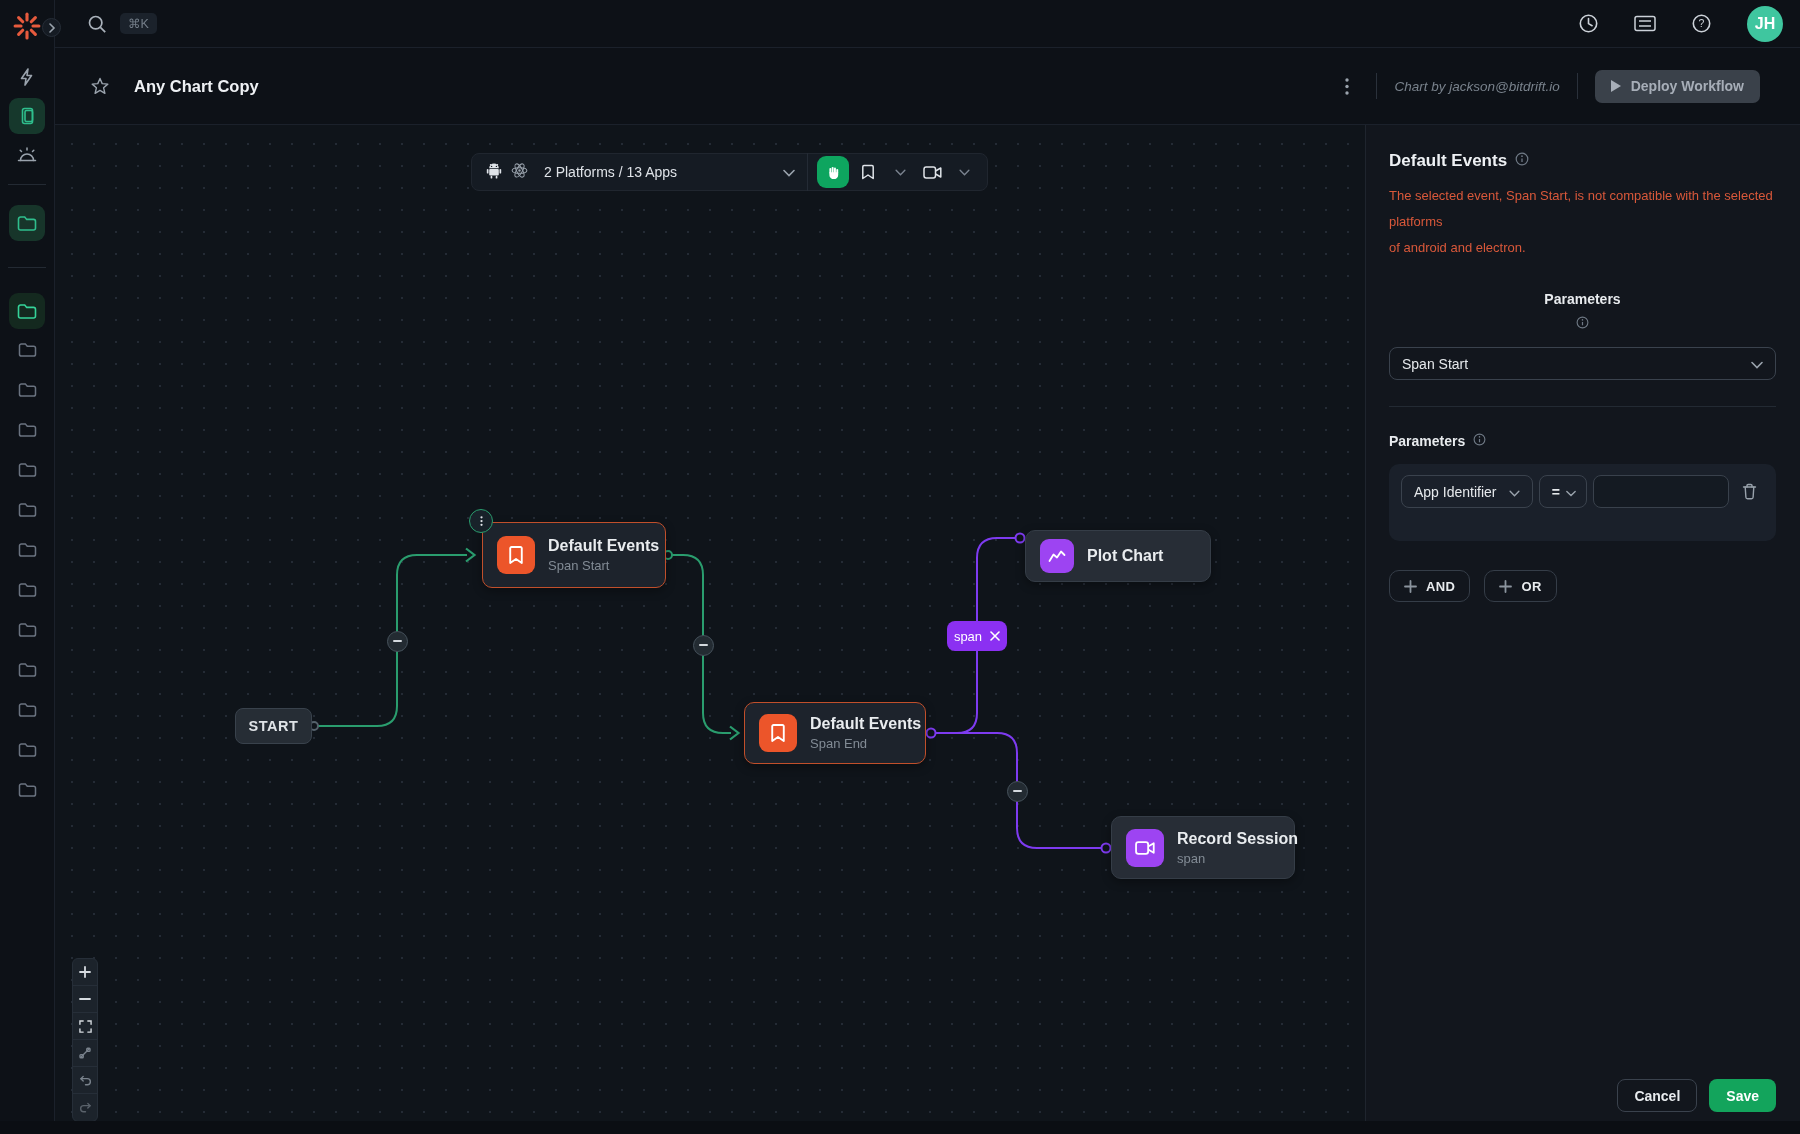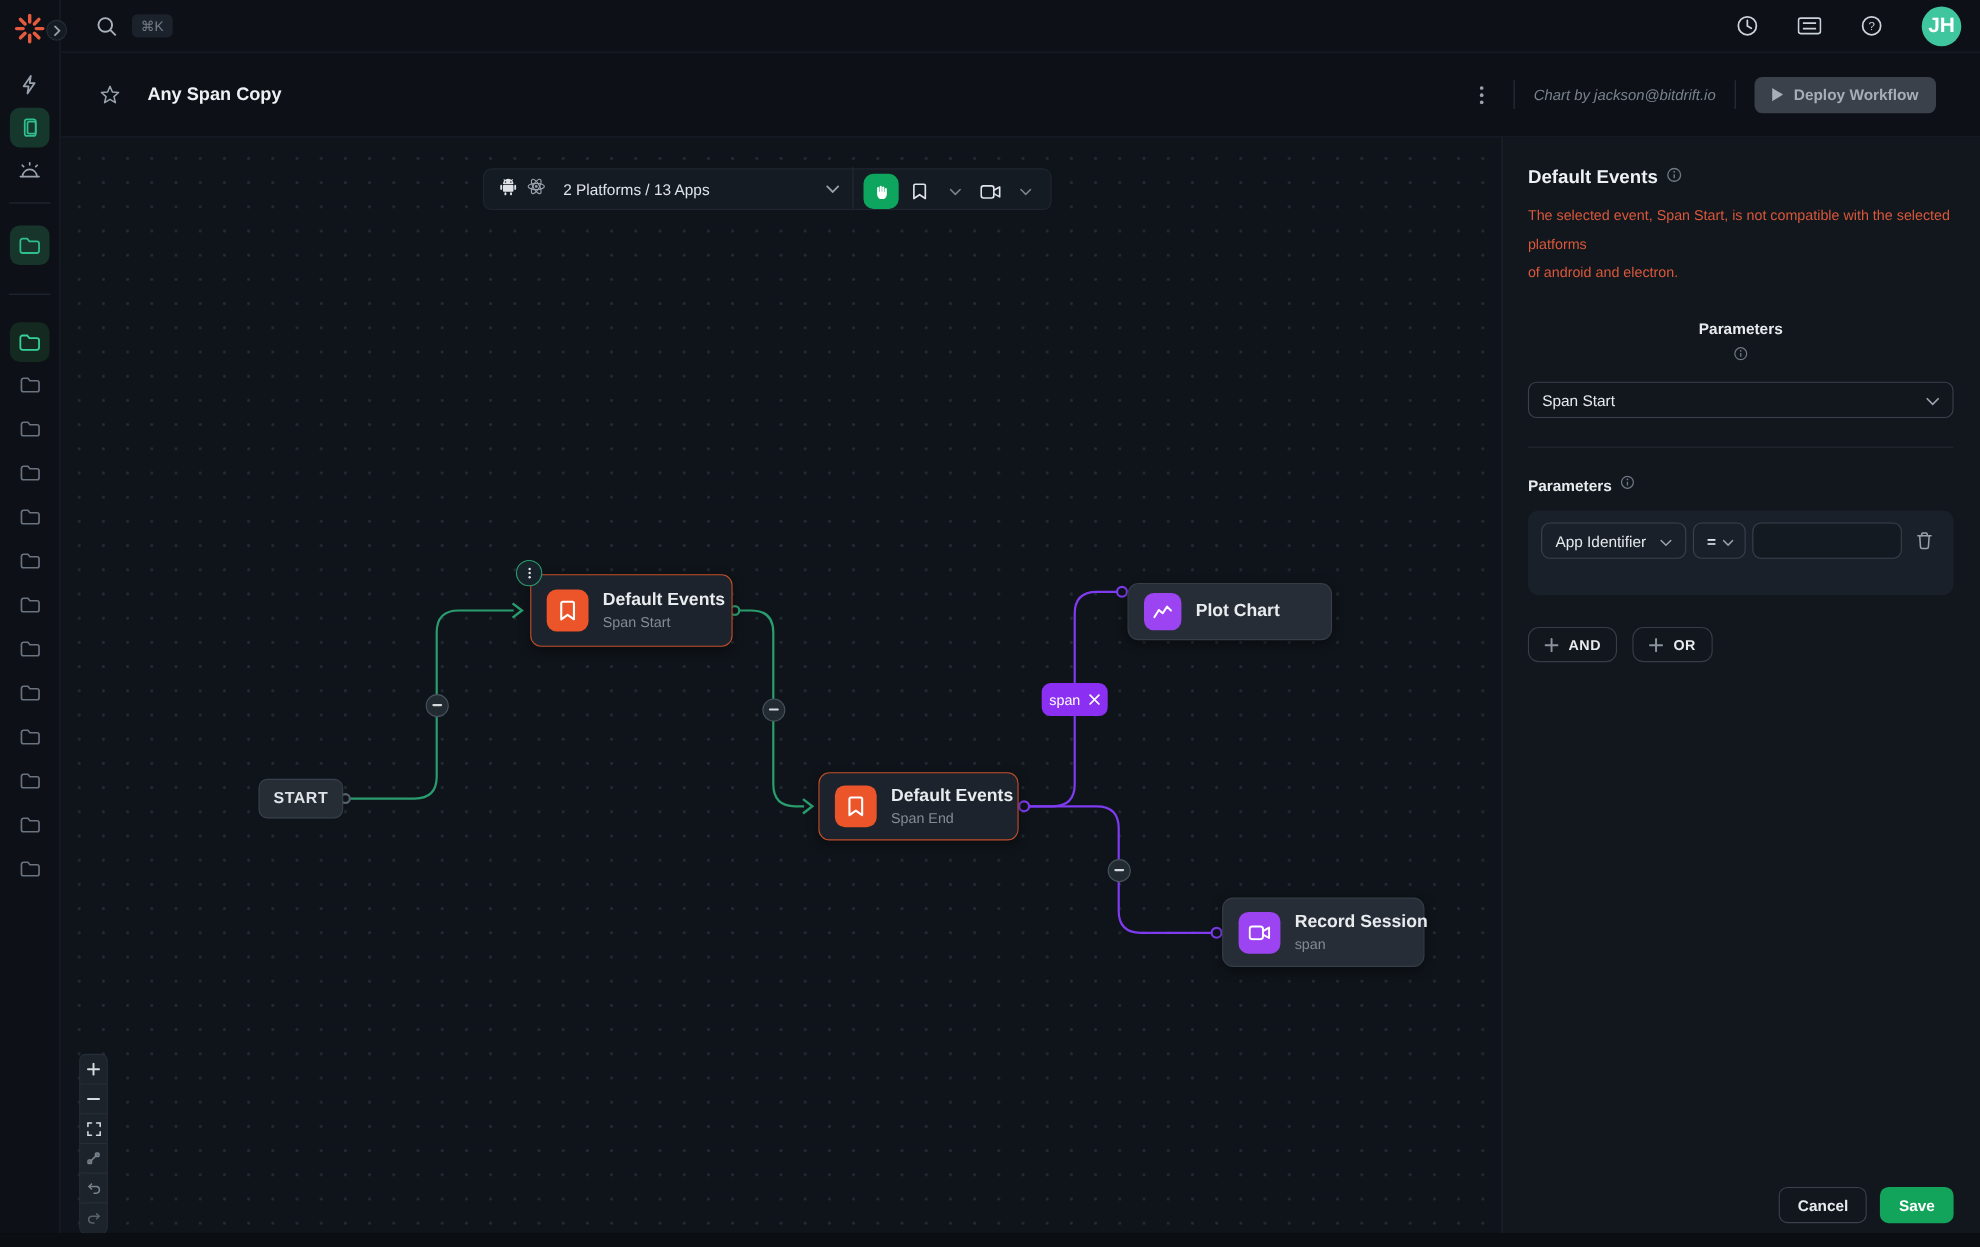--- a/index.html
+++ b/index.html
@@ -20,41 +20,41 @@
     background:#151b23; border:1px solid #262d37; z-index:7; display:flex; align-items:center; justify-content:center; }
 
   
   .topbar { position:absolute; left:55px; top:0; right:0; height:48px; background:#0d1117;
     border-bottom:1px solid #1b212b; display:flex; align-items:center; z-index:5; }
   .search-ic { margin-left:32px; display:flex; }
   .kbd { margin-left:13px; background:#1b222b; color:#747e89; font-size:12.5px; padding:3px 8px; border-radius:5px; }
   .spacer { flex:1; }
   .top-ic { margin-right:35px; display:flex; align-items:center; }
   .avatar { width:36px; height:36px; border-radius:50%; background:#3fc69f; color:#fff; font-weight:700;
-    font-size:19px; display:flex; align-items:center; justify-content:center; margin-right:17px; }
+    font-size:16px; display:flex; align-items:center; justify-content:center; margin-right:17px; }
 
   
   .header { position:absolute; left:55px; top:48px; right:0; height:77px; background:#0d1117;
     border-bottom:1px solid #1b212b; display:flex; align-items:center; z-index:5; }
   .star-btn { margin-left:36px; display:flex; }
   .wf-title { margin-left:25px; color:#eef1f4; font-size:16.5px; font-weight:700; }
   .kebab { width:24px; height:24px; display:flex; align-items:center; justify-content:center; }
   .vdiv { width:1px; height:26px; background:#2a313b; margin:0 17px; }
   .owner { color:#79828c; font-size:13.5px; font-style:italic; }
   .deploy { background:#3a414a; color:#a7aeb8; font-size:14px; font-weight:700; height:33px;
     border-radius:7px; padding:0 16px; display:flex; align-items:center; gap:10px; margin-right:40px; }
 
   
   .canvas { position:absolute; left:55px; top:125px; width:1310px; height:1009px; background:#0f141a;
     background-image: radial-gradient(circle, #242b35 1.1px, transparent 1.5px);
     background-size:22px 22px; background-position:6px 8px; overflow:hidden; }
   .edges { position:absolute; left:0; top:0; z-index:1; }
 
-  .flow-toolbar { position:absolute; left:384px; top:28px; width:517px; height:38px; background:#151b23;
-    border:1px solid #20262f; border-radius:8px; display:flex; align-items:flex-end; z-index:4; padding:0 10px 0 14px; }
+  .flow-toolbar { position:absolute; left:416px; top:28px; width:517px; height:38px; background:#151b23;
+    border:1px solid #20262f; border-radius:8px; display:flex; align-items:center; z-index:4; padding:0 10px 0 14px; }
   .platforms { display:flex; align-items:center; gap:9px; flex:1; height:100%; }
   .plat-label { color:#dfe3e8; font-size:14px; margin-left:7px; margin-right:auto; }
   .tb-div { width:1px; height:38px; background:#242b35; margin:0 9px 0 12px; }
   .hand-btn { width:32px; height:32px; border-radius:9px; background:#0ea55f; display:flex; align-items:center; justify-content:center; }
   .tb-ic { width:26px; height:32px; display:flex; align-items:center; justify-content:center; margin-left:6px; }
 
   .node { position:absolute; background:#272d36; border:1px solid #353d47; border-radius:10px;
     display:flex; align-items:center; gap:13px; padding:0 14px; z-index:3; box-shadow:0 3px 10px rgba(0,0,0,.35); }
   .node.event { background:#1d232c; border:1px solid #c14f2b; }
   .tile { width:38px; height:38px; border-radius:9px; display:flex; align-items:center; justify-content:center; flex:none; }
@@ -271,21 +271,21 @@
   </button>
   <div class="avatar">JH</div>
 </header>
 
 <div class="header">
   <button class="star-btn">
     <svg width="18" height="18" viewBox="0 0 18 18">
         <polygon points="9,1.5 11.2,6.6 16.8,7.1 12.6,10.8 13.9,16.3 9,13.4 4.1,16.3 5.4,10.8 1.2,7.1 6.8,6.6" fill="none" stroke="#9aa3ad" stroke-width="1.4" stroke-linejoin="round"></polygon>
       </svg>
   </button>
-  <h1 class="wf-title">Any Span Copy</h1>
+  <h1 class="wf-title">Any Chart Copy</h1>
   <span class="spacer"></span>
   <button class="kebab">
     <svg width="4" height="17" viewBox="0 0 4 17">
         <g fill="#9aa3ad">
           <circle cx="2" cy="2" r="1.7"></circle>
           <circle cx="2" cy="8.5" r="1.7"></circle>
           <circle cx="2" cy="15" r="1.7"></circle>
         </g>
       </svg>
   </button>

